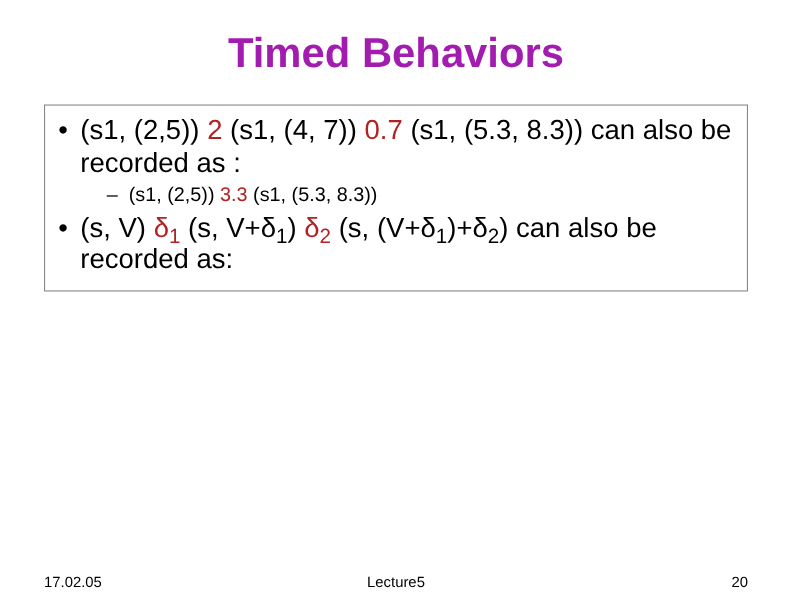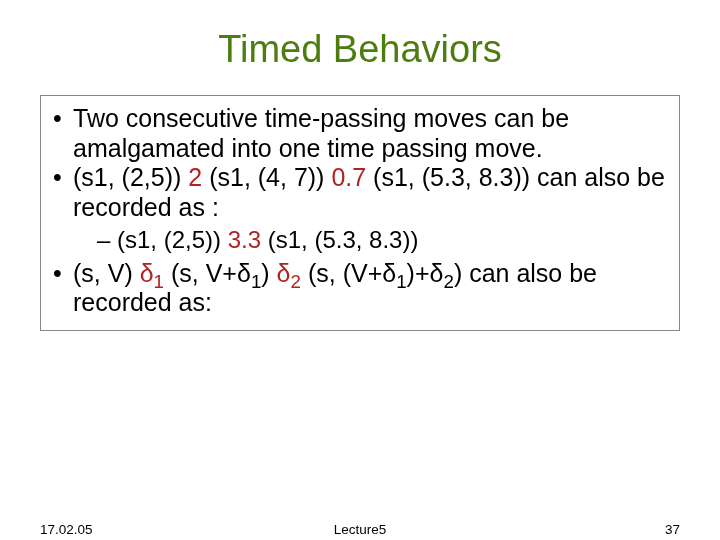--- a/index.html
+++ b/index.html
@@ -11,23 +11,23 @@
       position: relative;
       overflow: hidden;
     }
     .slide {
       width: 100%;
       height: 100%;
       padding: 20px 40px 30px 40px;
       position: relative;
     }
     .title {
-      color: #4d7c0f;
+      color: #a21caf;
       font-size: 38px;
-      font-weight: normal;
+      font-weight: bold;
       text-align: center;
       margin-top: 8px;
       margin-bottom: 24px;
     }
     .content-box {
       border: 1px solid #888;
       padding: 8px 10px 12px 10px;
     }
     ul.main {
       list-style: none;
@@ -51,21 +51,21 @@
     ul.sub {
       list-style: none;
       padding-left: 0;
       margin-top: 4px;
       margin-bottom: 4px;
     }
     ul.sub > li {
       position: relative;
       padding-left: 44px;
       color: #000;
-      font-size: 24px;
+      font-size: 18px;
       line-height: 1.2;
     }
     ul.sub > li::before {
       content: "–";
       position: absolute;
       left: 24px;
       top: 0;
     }
     .red { color: #B22222; }
     .footer {
@@ -82,35 +82,34 @@
     sub { font-size: 0.75em; vertical-align: sub; line-height: 0; }
   </style>
 </head>
 <body>
 
 <div class="slide">
   <h1 class="title">Timed Behaviors</h1>
 
   <div class="content-box">
     <ul class="main">
-      <li><span>Two consecutive time-passing moves can be amalgamated into one time passing move.</span></li>
 
       <li>
         <span>(s1, (2,5)) </span><span class="red">2</span><span> (s1, (4, 7)) </span><span class="red">0.7</span><span> (s1, (5.3, 8.3)) can also be recorded as :</span>
         <ul class="sub">
           <li>
             <span>(s1, (2,5)) </span><span class="red">3.3</span><span> (s1, (5.3, 8.3))</span>
           </li>
         </ul>
       </li>
 
       <li>
         <span>(s, V) </span><span class="red"><span>δ</span><sub>1</sub></span><span><span> (s, V+δ</span><sub>1</sub><span>) </span></span><span class="red"><span>δ</span><sub>2</sub></span><span><span> (s, (V+δ</span><sub>1</sub><span>)+δ</span><sub>2</sub><span>) can also be recorded as:</span></span>
       </li>
     </ul>
   </div>
 
   <div class="footer">
     <span class="date">17.02.05</span>
     <span class="lecture">Lecture5</span>
-    <span class="page">37</span>
+    <span class="page">20</span>
   </div>
 </div>
 
 </body></html>

